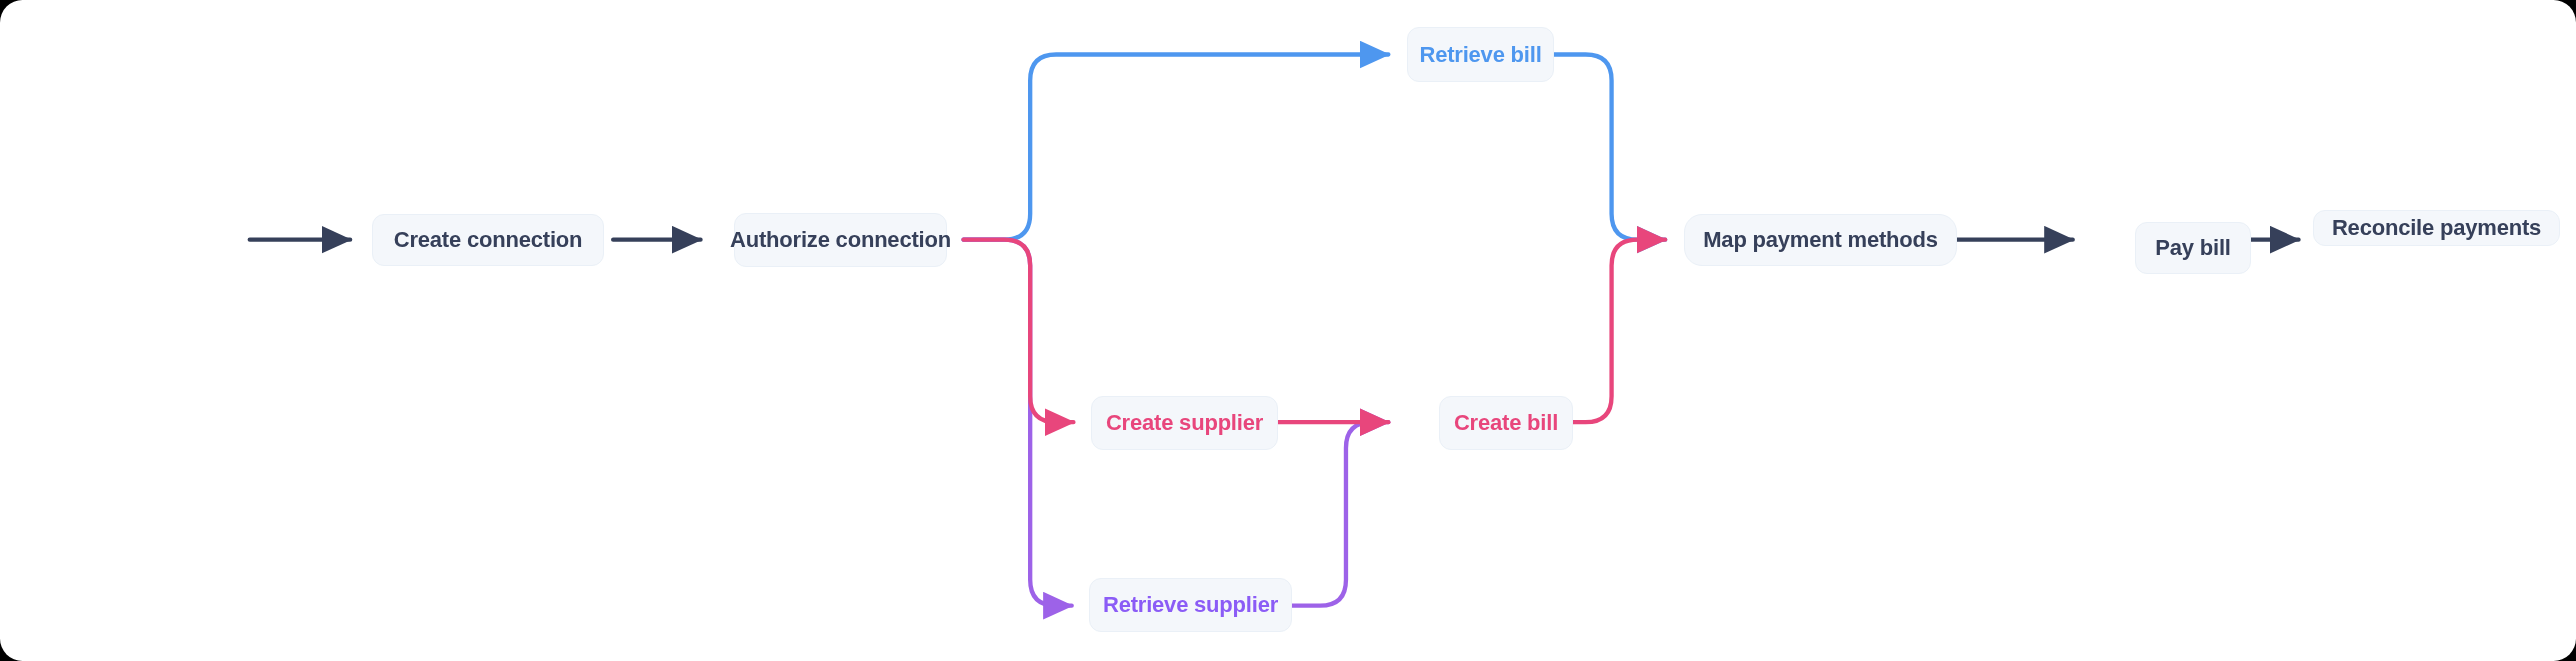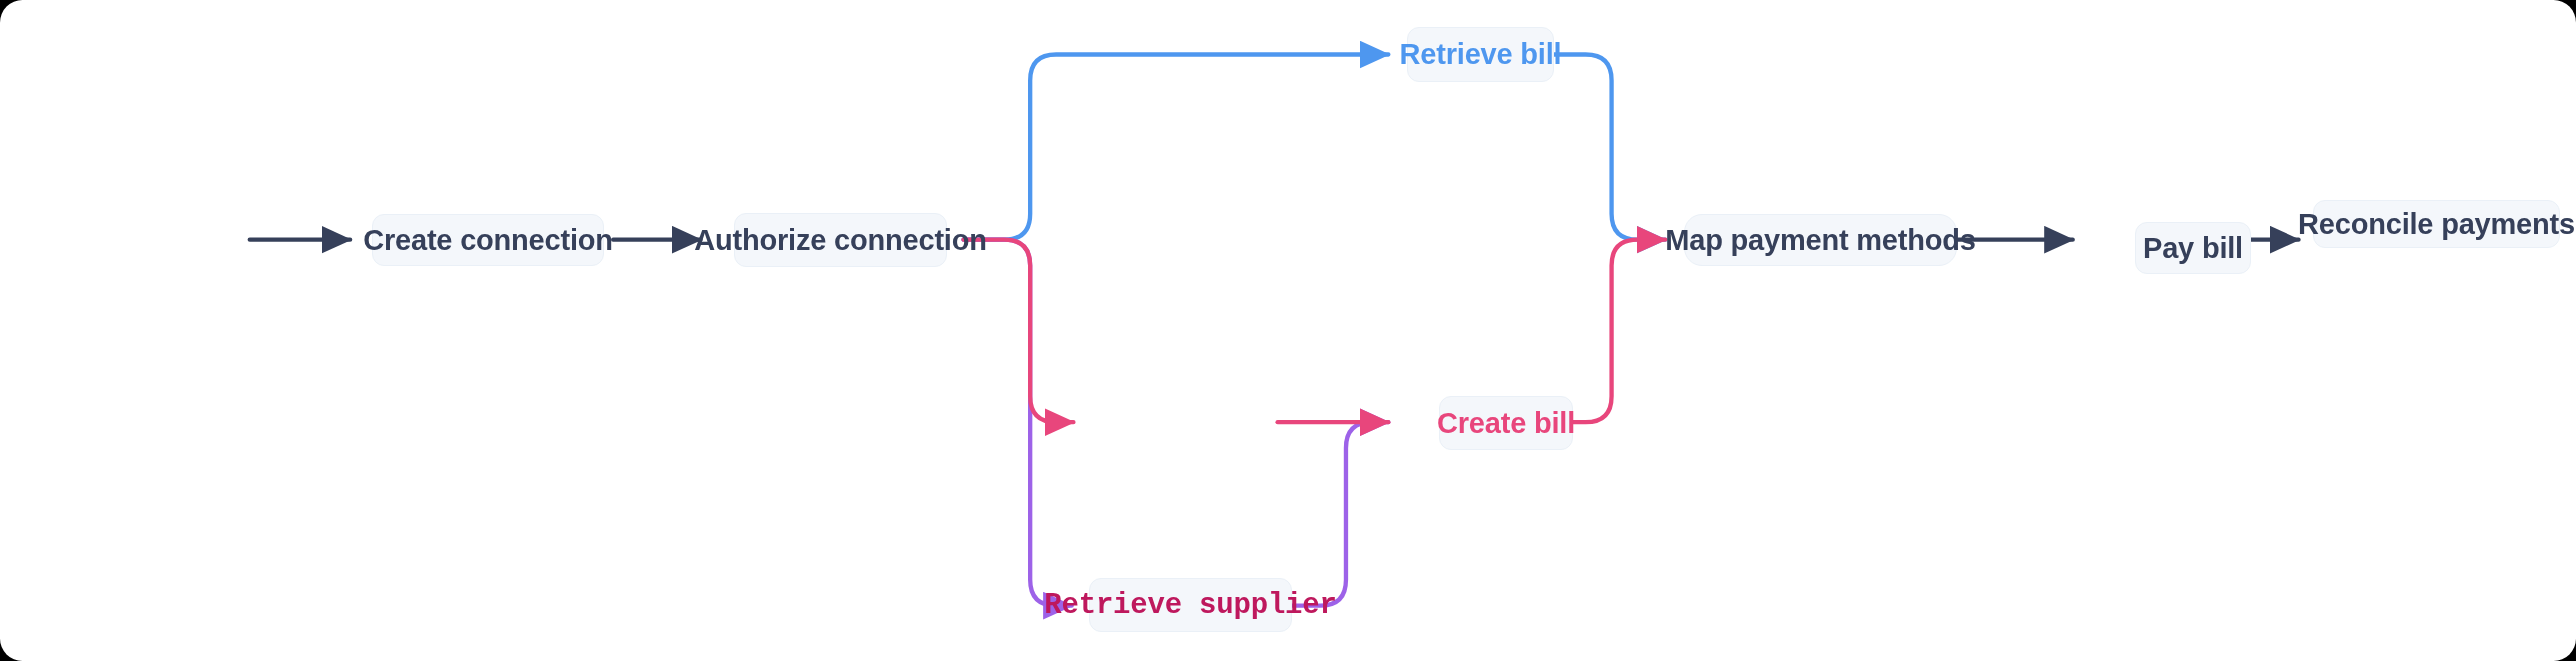--- a/index.html
+++ b/index.html
@@ -36,29 +36,29 @@
     box-sizing: border-box;
     display: flex;
     align-items: center;
     justify-content: center;
     background: #f4f7fb;
     border: 1.3px solid #eaf0f7;
     border-radius: 12px;
     padding: 0 19px;
     font-family: "Liberation Sans", sans-serif;
     font-weight: 700;
-    font-size: 29px;
+    font-size: 22px;
     letter-spacing: -0.2px;
     white-space: nowrap;
     color: #36405a;
   }
   .node.dark  { color: #36405a; }
   .node.blue  { color: #4e97ef; }
   .node.pink  { color: #e8467c; }
-  .node.purple{ color: #be185d; font-family: Liberation Mono, monospace; }
+  .node.purple{ color: #8b5cf6; }
 </style>
 </head>
 <body>
 
 <div id="canvas">
 
   <svg id="edges" width="2576" height="661" viewBox="0 0 2976 764" xmlns="http://www.w3.org/2000/svg">
     <defs>
       <marker id="ah-dark" markerWidth="9" markerHeight="9" refX="6.6" refY="3.2" orient="auto" markerUnits="strokeWidth">
         <path d="M0,0 L7,3.2 L0,6.4 Z" fill="#36405a"></path>
@@ -96,20 +96,21 @@
 
       <path d="M 2260,277 L 2395,277" stroke="#36405a" stroke-width="5" marker-end="url(#ah-dark)"></path>
 
       <path d="M 2533,277 L 2656,277" stroke="#36405a" stroke-width="5" marker-end="url(#ah-dark)"></path>
     </g>
   </svg>
 
   <div class="node dark" style="left: 364px; top: 214px; width: 232px; height: 52px; margin-left: 8px;">Create connection</div>
   <div class="node dark" style="left: 734px; top: 213px; width: 213px; height: 54px;">Authorize connection</div>
   <div class="node blue" style="left: 1407px; top: 27px; width: 147px; height: 55px;">Retrieve bill</div>
+  <div class="node pink" style="left: 1091px; top: 396px; width: 187px; height: 54px;">Create supplier</div>
   <div class="node pink" style="left: 1407px; top: 396px; width: 134px; height: 54px; margin-left: 32px;">Create bill</div>
   <div class="node purple" style="left: 1089px; top: 578px; width: 203px; height: 54px;">Retrieve supplier</div>
   <div class="node dark" style="left: 1684px; top: 214px; width: 273px; height: 52px; border-radius: 18px;">Map payment methods</div>
   <div class="node dark" style="left: 2087px; top: 222px; width: 116px; height: 52px; margin-left: 48px;">Pay bill</div>
-  <div class="node dark" style="left: 2313px; top: 200px; width: 247px; height: 48px;">Reconcile payments</div>
+  <div class="node dark" style="left: 2313px; top: 210px; width: 247px; height: 36px;">Reconcile payments</div>
 
 </div>
 
 
 </body></html>

